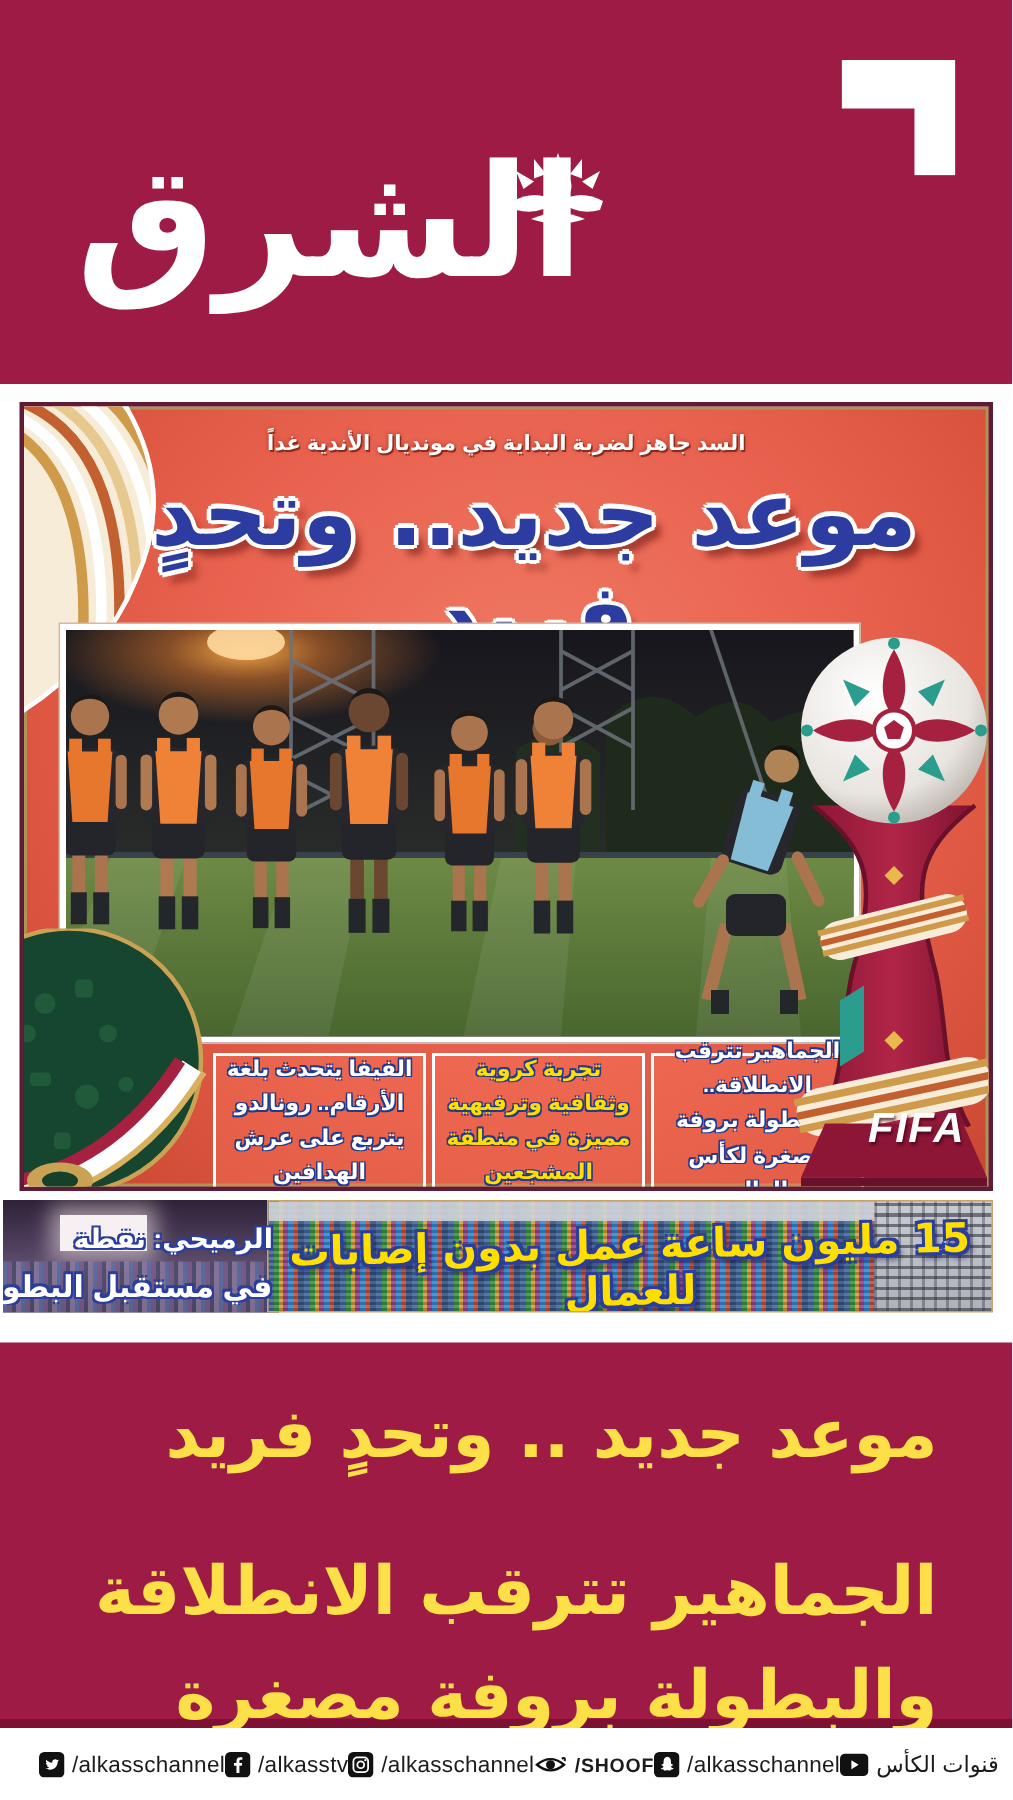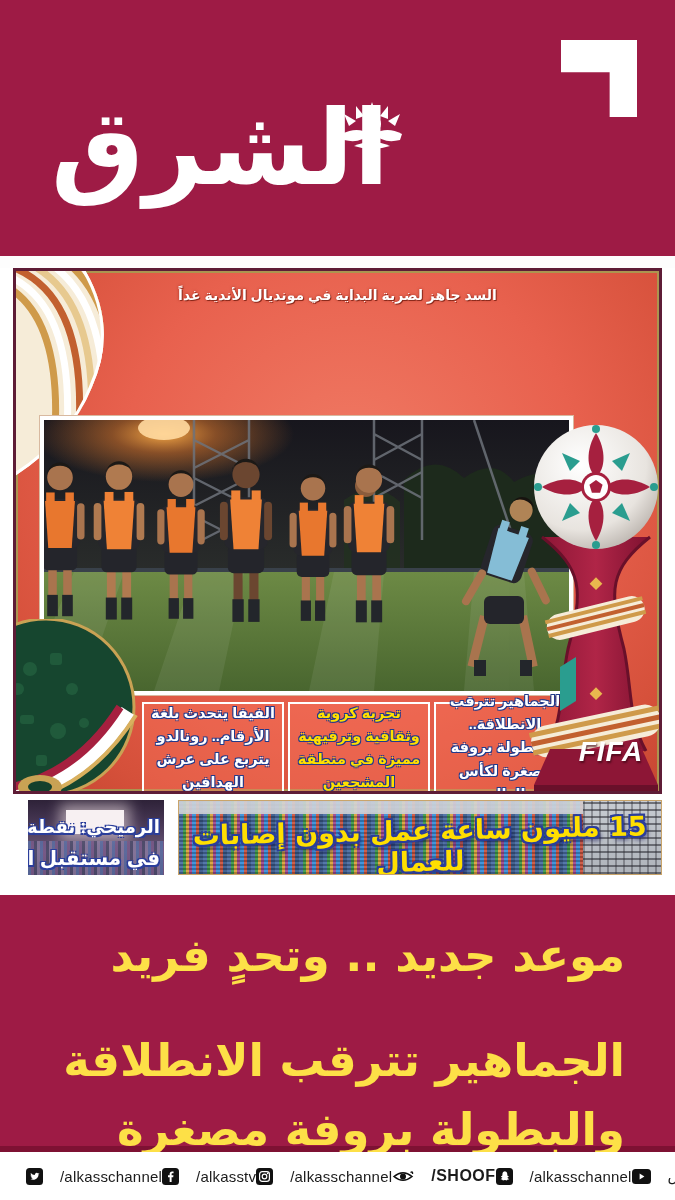--- a/index.html
+++ b/index.html
@@ -62,21 +62,21 @@
     direction:rtl;text-align:center;font-weight:bold;font-size:14.5px;line-height:1.6;
   }
   .subbox .t{color:#ffffff;text-shadow:1px 1px 0 #223a8c,-1px -1px 0 #223a8c,1px -1px 0 #223a8c,-1px 1px 0 #223a8c;}
   .subbox.mid .t{color:#ffdf00;}
   .box-fans{left:418px;}
   .box-exp{left:272px;}
   .box-fifa{left:126px;}
 
   
   .strip-rumaihi{
-    position:absolute;left:28px;top:800px;width:136px;height:75px;overflow:hidden;
+    position:absolute;left:2px;top:800px;width:184px;height:75px;overflow:hidden;
     background:linear-gradient(180deg,#2e2238 0%,#4a3a58 35%,#6a5878 70%,#3c3048 100%);
   }
   .strip-rumaihi .screen{position:absolute;left:38px;top:10px;width:58px;height:24px;background:#f7f0f2;box-shadow:0 0 14px 6px rgba(255,240,240,.55);}
   .strip-rumaihi .crowd{position:absolute;left:0;bottom:0;width:100%;height:34px;opacity:.8;
     background:repeating-linear-gradient(90deg,#5a6fa5 0 3px,#7a5a8a 3px 6px,#4a4a6a 6px 9px,#8a7aa0 9px 12px);}
   .rum-line{position:relative;z-index:2;direction:rtl;white-space:nowrap;overflow:hidden;color:#ffffff;font-weight:bold;
     text-shadow:1.5px 1.5px 0 #2b3e9b,-1.5px -1.5px 0 #2b3e9b,1.5px -1.5px 0 #2b3e9b,-1.5px 1.5px 0 #2b3e9b;}
   .rum-1{margin:16px 4px 0 0;font-size:18px;}
   .rum-2{margin:8px 4px 0 0;font-size:20px;}
 
@@ -107,24 +107,24 @@
     position:absolute;right:50px;top:26px;width:610px;direction:rtl;text-align:right;
     font-family:"DejaVu Sans",sans-serif;color:#fde047;font-weight:bold;font-size:45px;line-height:69px;
   }
   .summary-text .l2{margin-left:8px;margin-top:36px;}
 
   
   .footer{
     position:absolute;left:0;top:1152px;width:675px;height:48px;background:#ffffff;
     display:flex;align-items:center;justify-content:space-between;padding:0 26px;box-sizing:border-box;
   }
-  .f-item{display:flex;align-items:center;gap:17px;color:#1b1b1b;font-size:15px;letter-spacing:.2px;white-space:nowrap;justify-content:space-between;}
+  .f-item{display:flex;align-items:center;gap:5px;color:#1b1b1b;font-size:15px;letter-spacing:.2px;white-space:nowrap;justify-content:space-between;}
   .f-item svg{display:block;}
   .f-item .ar{font-size:15px;font-weight:normal;direction:rtl;}
-  .f-shoof span{font-size:16px;font-weight:bold;letter-spacing:.5px;}
+  .f-shoof span{font-size:13px;font-weight:bold;letter-spacing:.5px;}
 </style>
 </head>
 <body>
 
 <div id="page">
 
   <div class="masthead">
     <div class="logo-text">الشرق</div>
     <svg class="logo-crown" viewBox="0 0 84 52">
       <g fill="#ffffff">
@@ -161,20 +161,21 @@
           <path d="M18 -14 Q 108 22 88 192" stroke="#ffffff"></path>
           <path d="M30 -20 Q 120 20 100 190" stroke="#cf9a4a"></path>
           <path d="M42 -26 Q 132 18 112 188" stroke="#ffffff"></path>
           <path d="M54 -32 Q 144 16 124 186" stroke="#c2602f"></path>
         </g>
         <path d="M70 -2 Q 108 58 80 120 Q 58 175 -2 212" fill="none" stroke="#ffffff" stroke-width="6"></path>
       </g>
     </svg>
 
     <div class="kicker">السد جاهز لضربة البداية في مونديال الأندية غداً</div>
+    <div class="headline">موعد جديد.. وتحدٍ فريد</div>
 
     <div class="photo">
       <svg viewBox="0 0 525 271" preserveAspectRatio="none">
         <defs>
           <linearGradient id="sky" x1="0" y1="0" x2="0" y2="1">
             <stop offset="0" stop-color="#17161d"></stop>
               <stop offset="1" stop-color="#2b2e2c"></stop>
           </linearGradient>
           <radialGradient id="glow" cx="0.5" cy="0.5" r="0.5">
             <stop offset="0" stop-color="#ffb24a" stop-opacity=".95"></stop>

